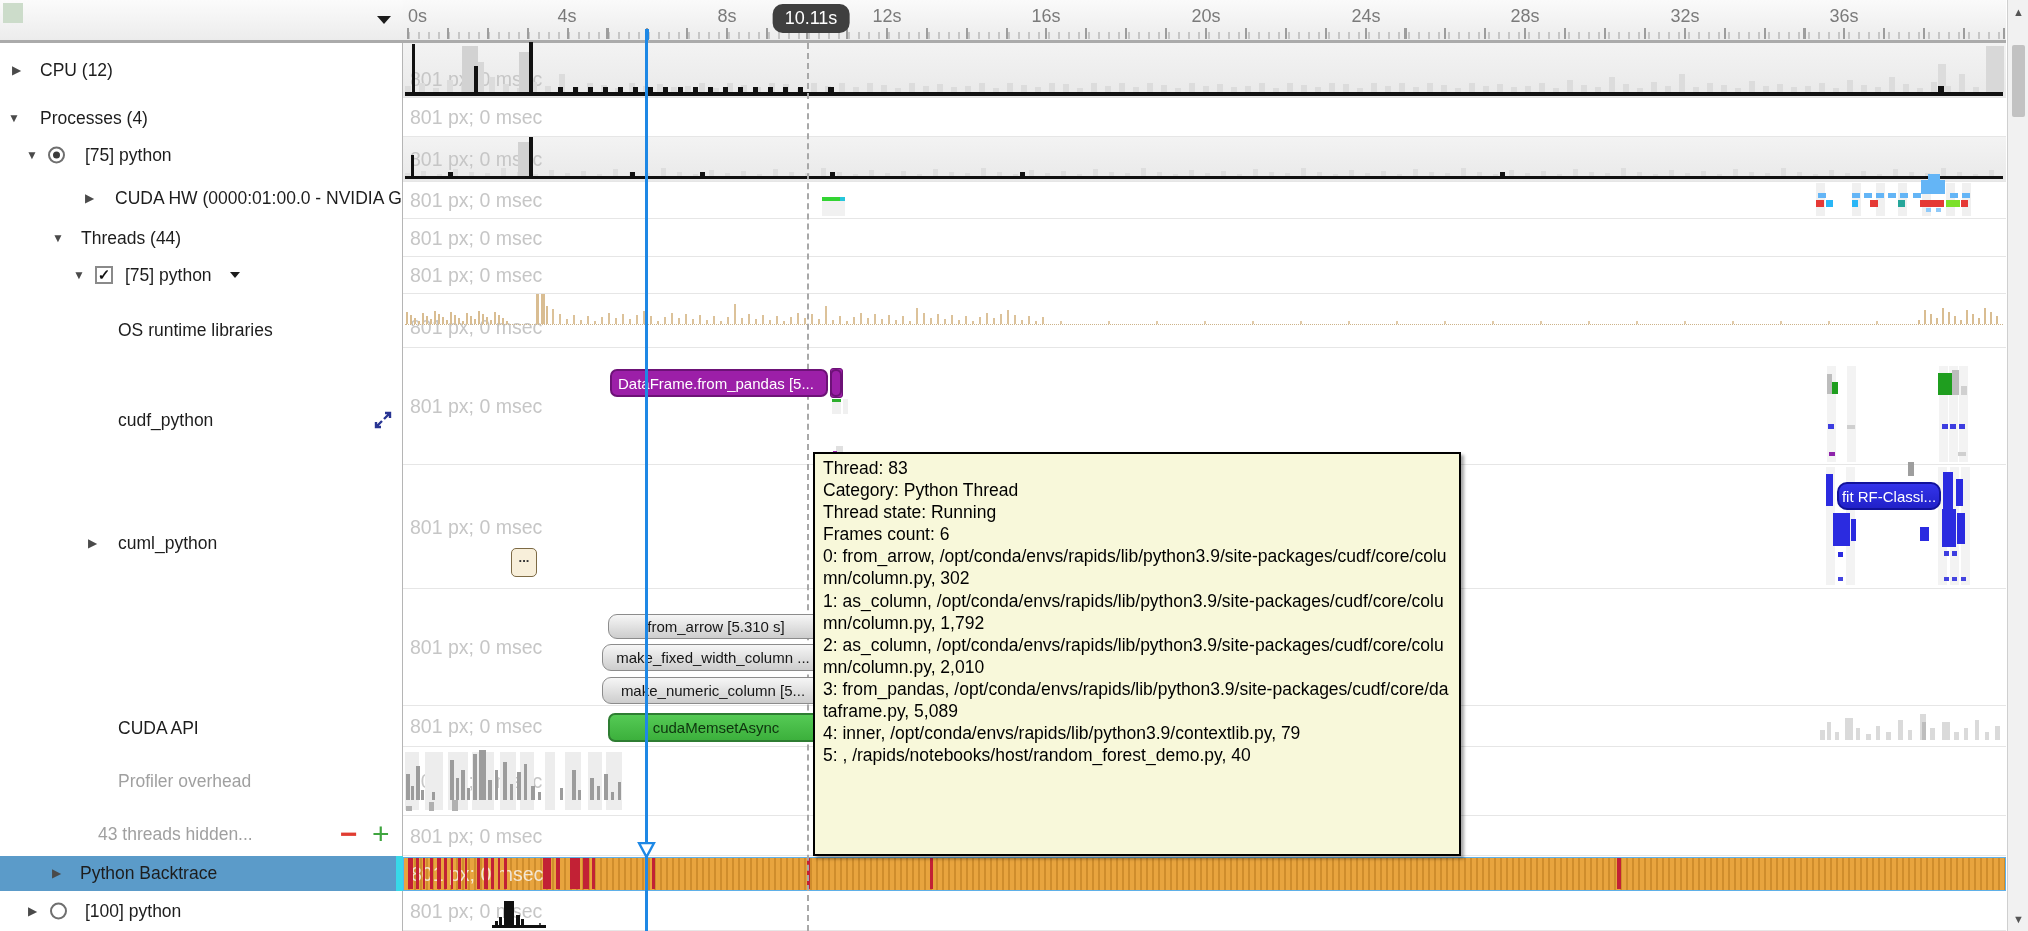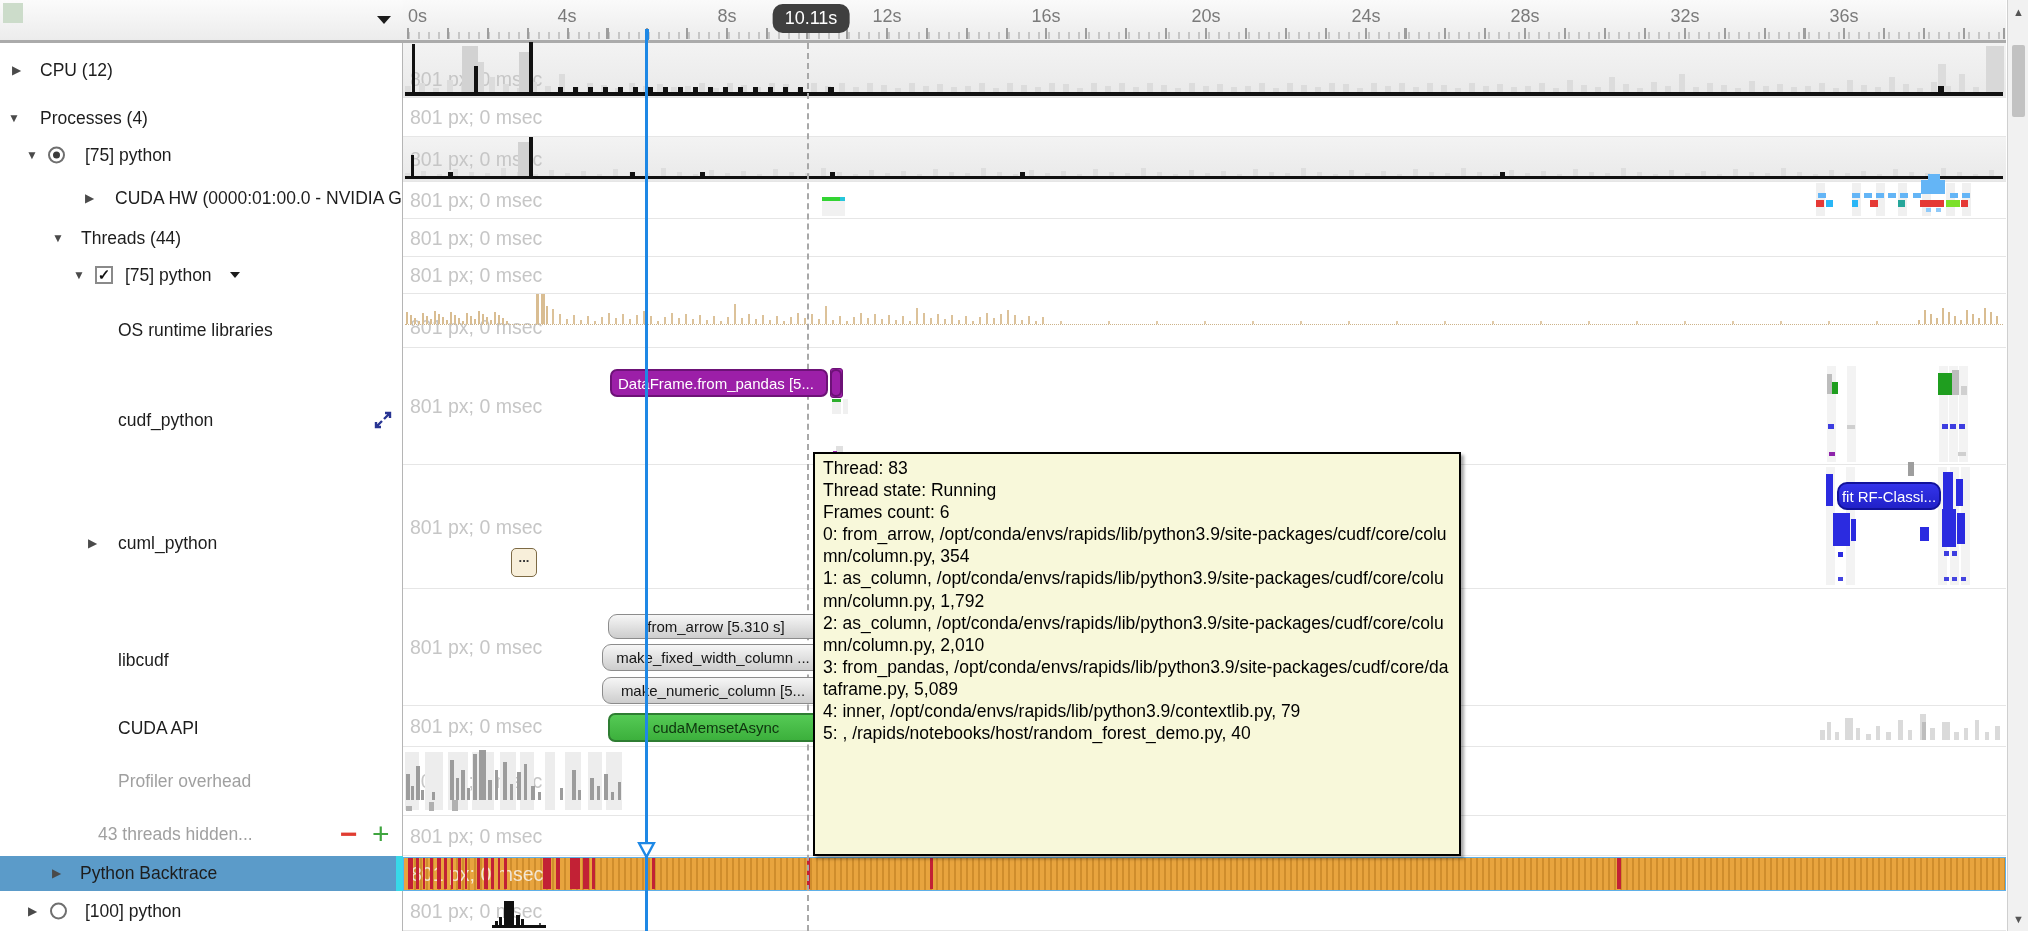--- a/index.html
+++ b/index.html
@@ -108,23 +108,20 @@
       <span class="lbl" style="left:118px">cudf_python</span>
       <span class="expand-ic" style="left:372px">
         <svg width="22" height="22" viewBox="0 0 22 22">
             <path d="M13 4h5v5M18 4l-6 6M9 18H4v-5M4 18l6-6" stroke="#283593" stroke-width="2.4" fill="none"></path>
           </svg>
       </span>
     </div>
     <div class="ti" style="top:525px">
       <span class="chev" style="left:88px">▶</span>
       <span class="lbl" style="left:118px">cuml_python</span>
-    </div>
-    <div class="ti" style="top:642px">
-      <span class="lbl" style="left:118px">libcudf</span>
     </div>
     <div class="ti" style="top:710px">
       <span class="lbl" style="left:118px">CUDA API</span>
     </div>
     <div class="ti" style="top:763px">
       <span class="lbl gray" style="left:118px">Profiler overhead</span>
     </div>
     <div class="ti" style="top:816px">
       <span class="lbl gray" style="left:98px">43 threads hidden...</span>
       <span class="minus-ic" style="left:340px">−</span>
@@ -769,23 +766,24 @@
   <div class="dashline"></div>
   <div class="cursor-line"></div>
   <div class="cursor-arrow">
     <svg width="19" height="17">
         <polygon points="2,1 17,1 9.5,15" fill="#fff" stroke="#1e88e5" stroke-width="2.4"></polygon>
       </svg>
   </div>
 
   <div class="tooltip">
     <div class="tl">Thread: 83</div>
+    <div class="tl">Category: Python Thread</div>
     <div class="tl">Thread state: Running</div>
     <div class="tl">Frames count: 6</div>
-    <div class="tl">0: from_arrow, /opt/conda/envs/rapids/lib/python3.9/site-packages/cudf/core/column/column.py, 354</div>
+    <div class="tl">0: from_arrow, /opt/conda/envs/rapids/lib/python3.9/site-packages/cudf/core/column/column.py, 302</div>
     <div class="tl">1: as_column, /opt/conda/envs/rapids/lib/python3.9/site-packages/cudf/core/column/column.py, 1,792</div>
     <div class="tl">2: as_column, /opt/conda/envs/rapids/lib/python3.9/site-packages/cudf/core/column/column.py, 2,010</div>
     <div class="tl">3: from_pandas, /opt/conda/envs/rapids/lib/python3.9/site-packages/cudf/core/dataframe.py, 5,089</div>
     <div class="tl">4: inner, /opt/conda/envs/rapids/lib/python3.9/contextlib.py, 79</div>
     <div class="tl">5: , /rapids/notebooks/host/random_forest_demo.py, 40</div>
   </div>
 
   <div class="scrollbar">
     <div class="sb-btn" style="top:1px">▲</div>
     <div class="sb-thumb"></div>

